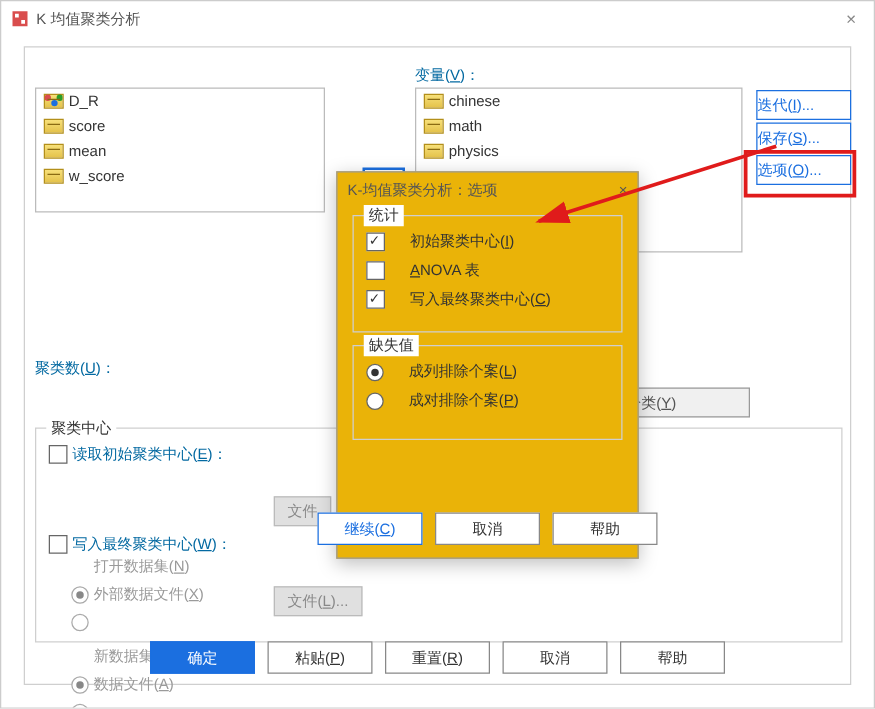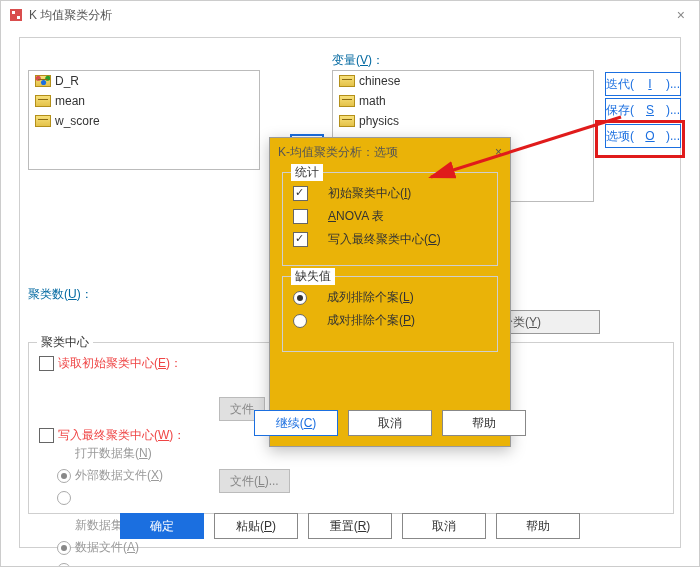--- a/index.html
+++ b/index.html
@@ -100,21 +100,21 @@
   }
 
   
   .side-btn {
     position: absolute;
     right: -1px;
     width: 74px; height: 22px;
     border: 1px solid #1b6fe0;
     color: #1b6fe0;
     background: #fff;
-    display:flex; align-items:center; justify-content:space-between;
+    display:flex; align-items:center; justify-content:flex-start;
   }
   .side-btn.iterate { top: 34px; }
   .side-btn.save    { top: 60px; }
   .side-btn.options { top: 86px; }
   .side-highlight {
     position:absolute;
     right:-5px; top:82px;
     width:84px; height:32px;
     border:3px solid #e01b1b;
     pointer-events:none;
@@ -147,21 +147,21 @@
   .fieldset-legend {
     position:absolute;
     top:-9px; left:8px;
     background:#fff;
     padding:0 4px;
   }
   .fs-row {
     position:absolute;
     left:10px;
     display:flex; align-items:center; gap:4px;
-    color:#ef4444;
+    color:#0369a1;
   }
   .disabled { color:#9a9a9a;margin-top:46px; }
 
   .chk {
     width:13px; height:13px;
     border:1px solid #666;
     background:#fff;
     display:inline-block;
   }
   .chk.on::after {
@@ -272,20 +272,24 @@
          <svg viewBox="0 0 14 10" style="position:absolute;left:-1px;top:-1px">
               <circle cx="3" cy="3" r="2.4" fill="#d94d4d"></circle>
               <circle cx="8" cy="7" r="2.4" fill="#1b6fe0"></circle>
               <circle cx="12" cy="3" r="2.4" fill="#2a9e2a"></circle>
             </svg>
         </span>
         <span>D_R</span>
       </div>
       <div class="list-item">
         <span class="ruler-icon"></span>
+        <span>score</span>
+      </div>
+      <div class="list-item">
+        <span class="ruler-icon"></span>
         <span>mean</span>
       </div>
       <div class="list-item">
         <span class="ruler-icon"></span>
         <span>w_score</span>
       </div>
     </div>
 
     <div class="var-label section-label">
       <span>变量(</span><span class="ul">V</span><span>)：</span>

